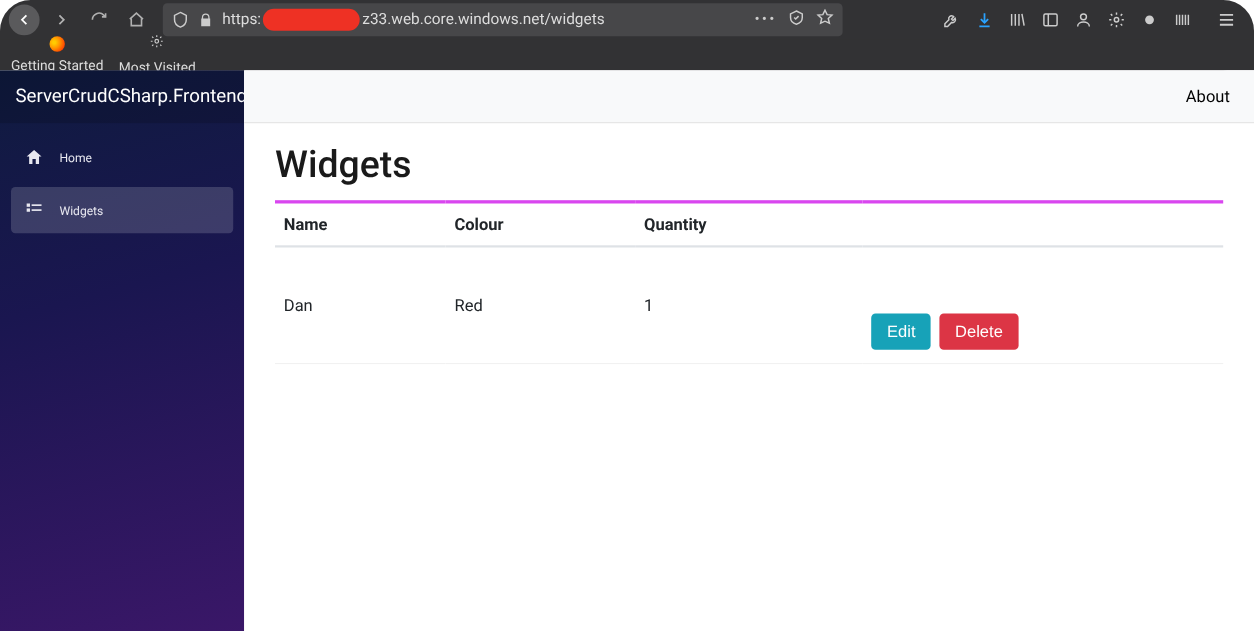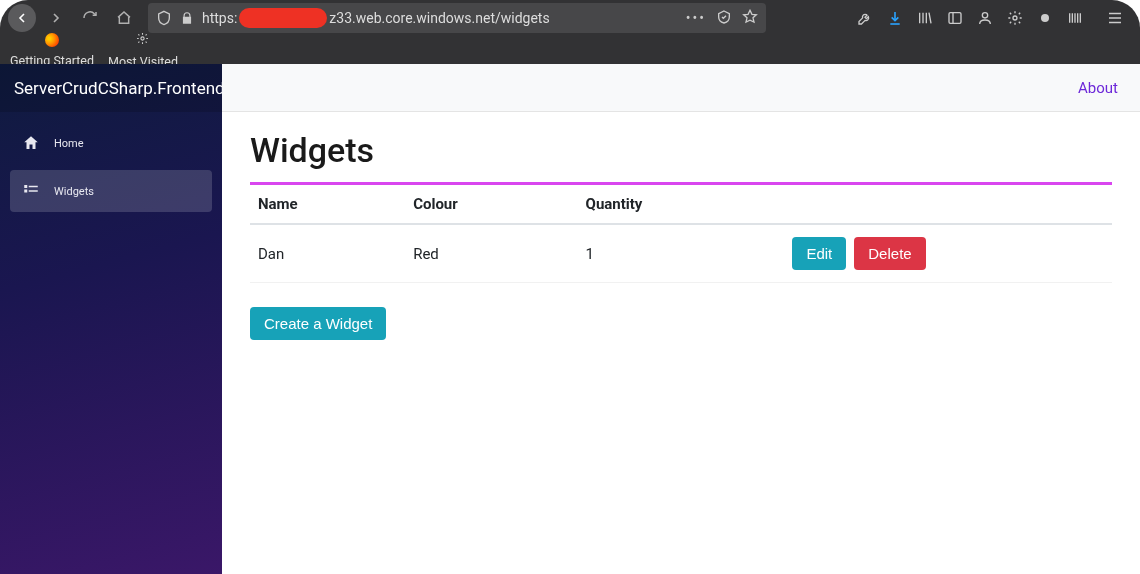--- a/index.html
+++ b/index.html
@@ -28,28 +28,28 @@
     .app { display: flex; height: calc(574px - 64px); }
     .sidebar { width: 222px; background: linear-gradient(165deg, #0f1b3f 0%, #1a1650 40%, #3a1768 100%); color: #fff; display: flex; flex-direction: column; }
     .brand { height: 48px; display: flex; align-items: center; padding: 0 14px; font-size: 17px; font-weight: 400; background: rgba(0,0,0,0.15); white-space: nowrap; }
     .nav-list { padding: 10px; display: flex; flex-direction: column; gap: 6px; }
     .nav-item { display: flex; align-items: center; gap: 14px; height: 42px; padding: 0 12px; border-radius: 4px; color: #e8e8f0; cursor: pointer; font-size: 11px; }
     .nav-item.active { background: rgba(255,255,255,0.16); }
     .nav-item .nav-icon { width: 18px; height: 18px; display: flex; align-items: center; justify-content: center; color: #e8e8f0; }
 
     .content-wrap { flex: 1; display: flex; flex-direction: column; background: #fff; }
     .topbar { height: 48px; border-bottom: 1px solid #e4e4e4; background: #f8f9fa; display: flex; align-items: center; justify-content: flex-end; padding: 0 22px; }
-    .topbar a { color: #6d28d9; text-decoration: none; font-size: 15px; }
+    .topbar a { color: #000000; text-decoration: none; font-size: 15px; }
     .main { padding: 18px 28px; }
     .page-title { font-size: 34px; font-weight: 500; color: #1a1a1a; margin-bottom: 12px; }
     table.widgets { width: 100%; border-collapse: collapse; }
     table.widgets thead th { text-align: left; font-weight: 700; font-size: 15px; padding: 10px 8px; border-top: 3px solid #d946ef; border-bottom: 2px solid #dee2e6; color: #212529;}
     table.widgets tbody td { padding: 12px 8px; border-bottom: 1px solid #f1f1f1; font-size: 15px; color: #212529; vertical-align: middle; }
     .row-actions { display: flex; gap: 8px; justify-content: flex-start; }
-    .btn { display: inline-flex; align-items: center; justify-content: center; border: none; border-radius: 4px; font-size: 15px; padding: 8px 14px; color: #fff; cursor: pointer; }
+    .btn { display: inline-flex; align-items: center; justify-content: center; border: none; border-radius: 4px; font-size: 15px; padding: 8px 14px; color: #fff; cursor: pointer; margin-top: 48px; }
     .btn-info { background: #17a2b8; }
     .btn-danger { background: #dc3545; }
     .create-wrap { margin-top: 24px; }
   </style>
 </head>
 <body>
 
 <div class="browser-chrome">
   <div class="toolbar-row">
     <div class="nav-btn active">
@@ -232,18 +232,15 @@
             <td>
               <div class="row-actions">
                 <button class="btn btn-info">Edit</button>
                 <button class="btn btn-danger">Delete</button>
               </div>
             </td>
           </tr>
         </tbody>
       </table>
 
-      <div class="create-wrap">
-        <button class="btn btn-info">Create a Widget</button>
-      </div>
     </main>
   </div>
 </div>
 
 </body></html>

